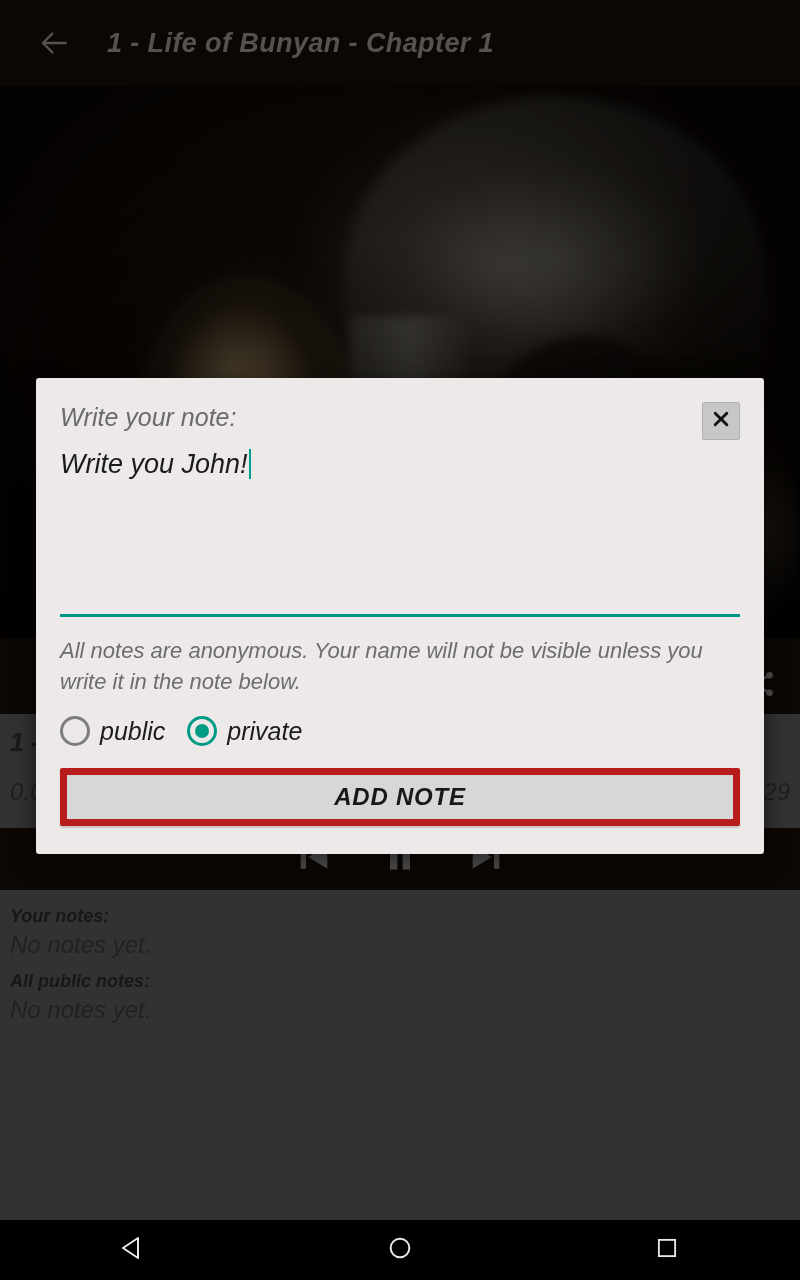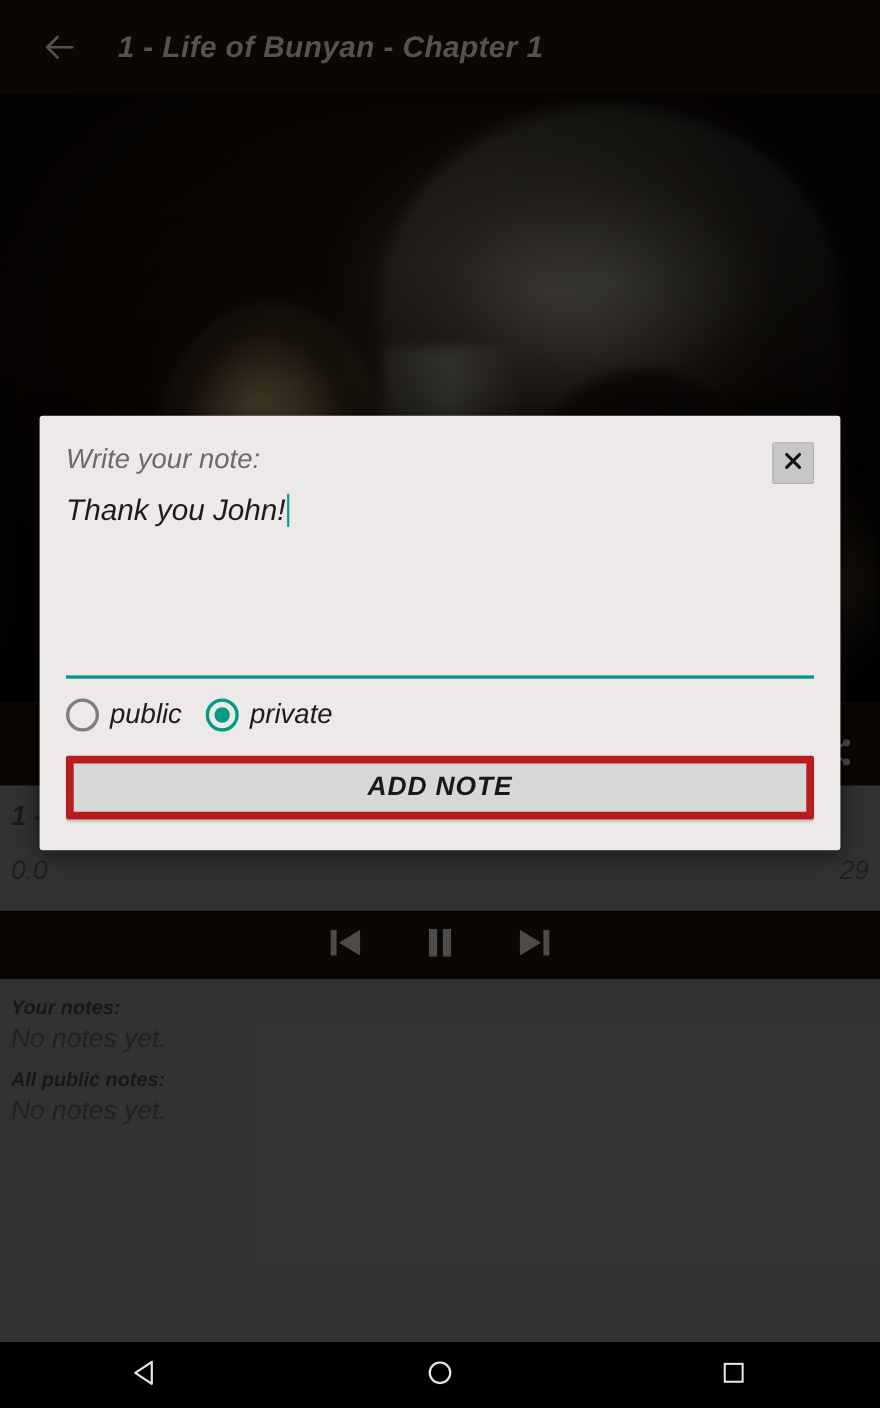--- a/index.html
+++ b/index.html
@@ -431,23 +431,24 @@
         <span>
           <svg width="20" height="20" viewBox="0 0 24 24" stroke="#111" stroke-width="3.4" stroke-linecap="round">
             <line x1="5" y1="5" x2="19" y2="19"></line>
             <line x1="19" y1="5" x2="5" y2="19"></line>
           </svg>
         </span>
       </div>
     </div>
 
     <div id="note-field-wrap">
-      <span id="note-text">Thank you John!</span><span id="caret"></span>
-    </div>
-
+      <span id="note-text">Write you John!</span><span id="caret"></span>
+    </div>
+
+    <div id="anon-note">All notes are anonymous. Your name will not be visible unless you write it in the note below.</div>
 
     <div id="radio-row">
       <div class="radio-opt">
         <span class="radio-mark off"></span>
         <span class="radio-label">public</span>
       </div>
       <div class="radio-opt">
         <span class="radio-mark on">
             <span class="radio-dot"></span>
           </span>

